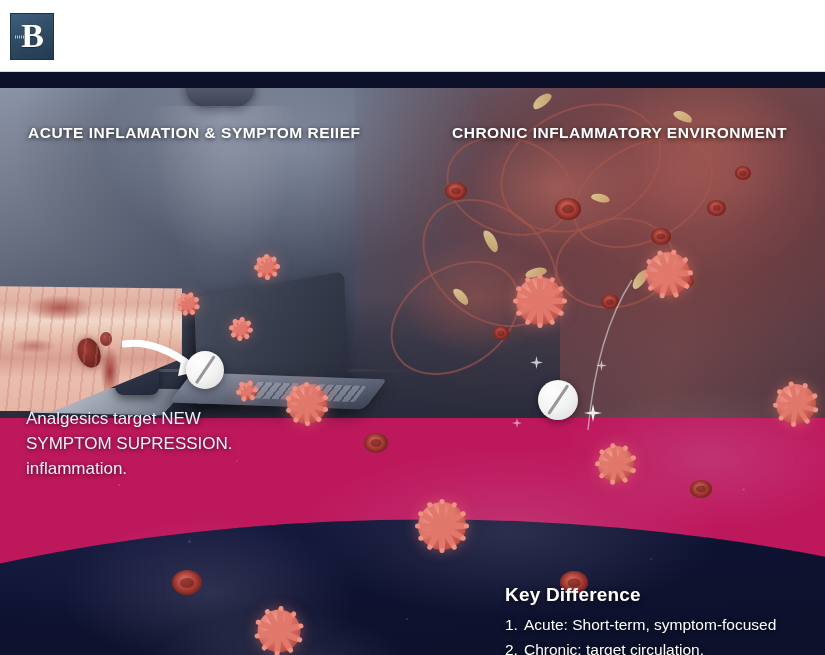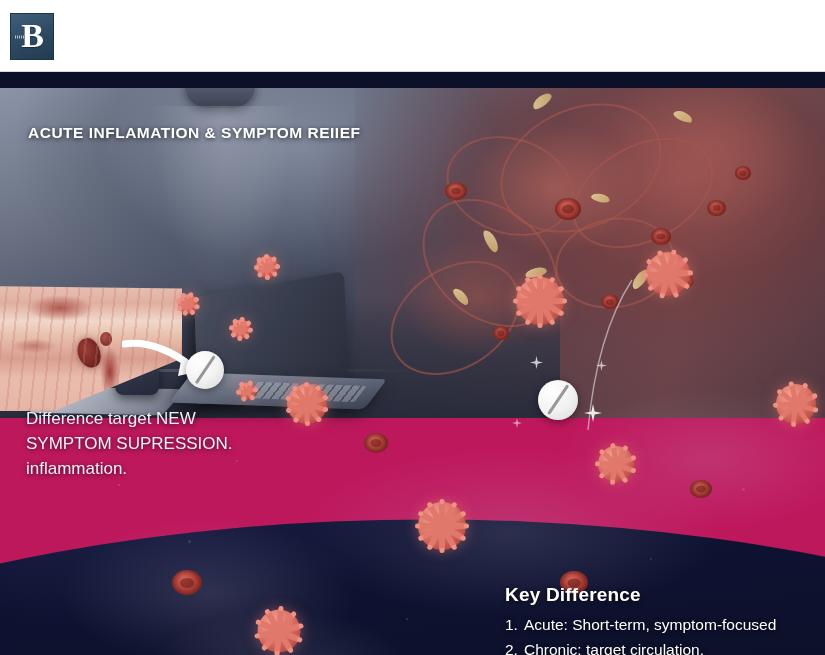--- a/index.html
+++ b/index.html
@@ -619,23 +619,24 @@
     <svg style="position:absolute; left:580px; top:190px; width:60px; height:160px;" viewBox="0 0 60 160">
       <path d="M52 2 C 30 36, 14 86, 8 152" stroke="rgba(235,238,248,.55)" stroke-width="1.4" fill="none"></path>
     </svg>
 
     <svg class="arrow-curve" viewBox="0 0 120 62">
       <path d="M6 2 C 8 34, 36 54, 96 34" stroke="rgba(232,236,248,.82)" stroke-width="2" fill="none" stroke-linecap="round"></path>
       <path d="M82 18 L99 30 L80 38" stroke="rgba(232,236,248,.82)" stroke-width="2" fill="none" stroke-linecap="round" stroke-linejoin="round"></path>
     </svg>
 
     <div class="label-left">ACUTE INFLAMATION &amp; SYMPTOM REIIEF</div>
+    <div class="label-right">CHRONIC INFLAMMATORY ENVIRONMENT</div>
 
     <div class="body-copy">
-      <div>Difference target NEW</div>
+      <div>Analgesics target NEW</div>
       <div>SYMPTOM SUPRESSION.</div>
       <div>inflammation.</div>
     </div>
 
     <div class="keybox">
       <div class="key-title">Key Difference</div>
       <ul class="key-list">
         <li>
           <span class="key-num">1.</span><span>Acute: Short-term, symptom-focused</span>
         </li>

